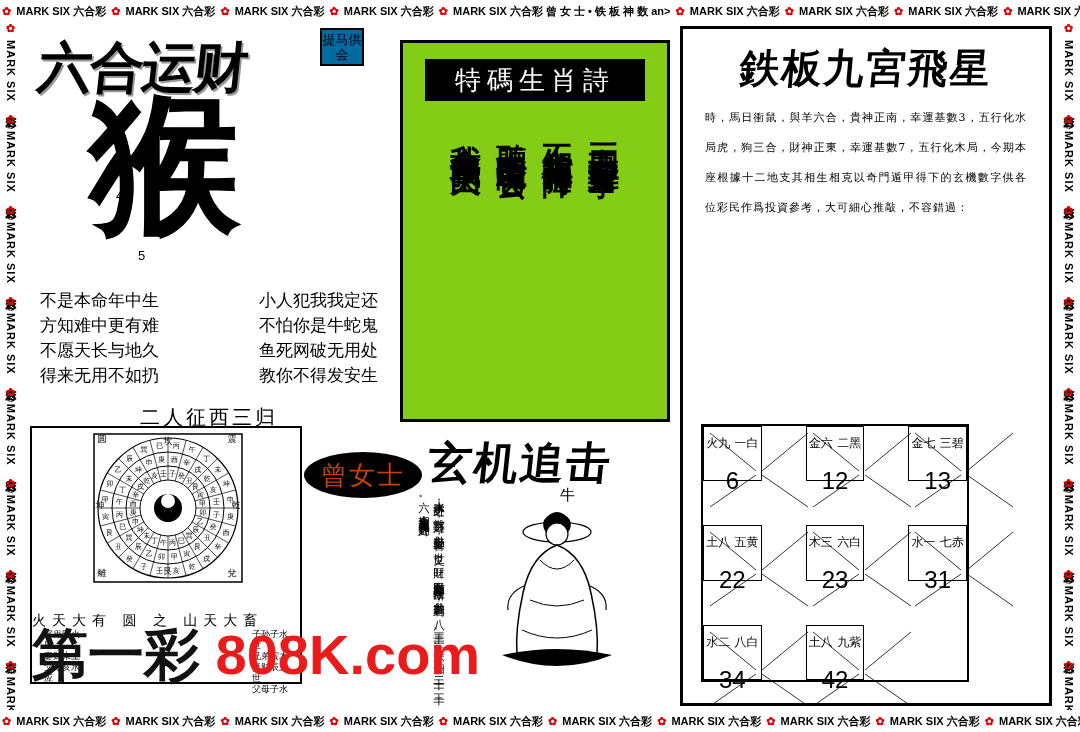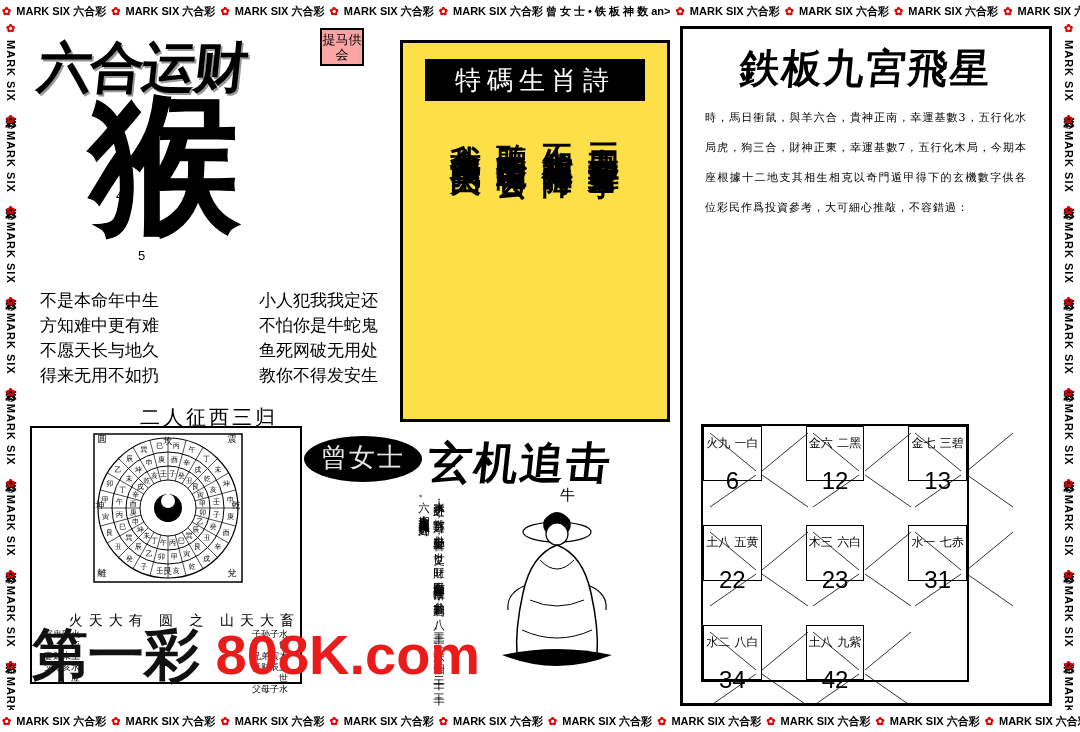--- a/index.html
+++ b/index.html
@@ -77,21 +77,21 @@
     position: absolute;
     right: 24px;
     top: 2px;
     width: 40px;
     border: 2px solid #000;
     font-size: 13px;
     line-height: 15px;
     text-align: center;
     padding: 2px 0;
     font-family: "DejaVu Sans", sans-serif;
-    background: #fca5a5;
+    background: #0369a1;
   }
   .zodiac-big {
     position: absolute;
     left: 60px;
     top: 62px;
     font-family: "DejaVu Serif", serif;
     font-size: 150px;
     line-height: 150px;
     font-weight: bold;
     letter-spacing: -10px;
@@ -131,21 +131,21 @@
 
   
   .poem-panel {
     position: absolute;
     left: 378px;
     top: 18px;
     width: 270px;
     height: 382px;
     border: 3px solid #000;
     box-sizing: border-box;
-    background: #fde047;
+    background: #84cc16;
   }
   .poem-head {
     margin: 16px auto 0;
     width: 218px;
     height: 40px;
     background: #000;
     color: #fff;
     font-family: "DejaVu Serif", serif;
     font-size: 26px;
     letter-spacing: 6px;
@@ -249,21 +249,21 @@
     border: 2px solid #000;
     box-sizing: border-box;
     background: #fff;
   }
   .bagua-wrap { position: relative; width: 100%; height: 176px; }
   .bagua-lines {
     position: absolute;
     left: 0;
     top: 184px;
     width: 100%;
-    text-align: right;
+    text-align: left;
     font-size: 13px;
     line-height: 17px;
   }
   .bagua-lines .hx { font-size: 14px; letter-spacing: 6px; }
   .bagua-small {
     display: flex;
     justify-content: space-between;
     padding: 0 12px;
     font-size: 9px;
     line-height: 11px;
@@ -272,26 +272,26 @@
   
   .xuanji-title {
     position: absolute;
     left: 282px;
     top: 412px;
     width: 378px;
     height: 56px;
   }
   .oval {
     position: absolute;
-    left: 0; top: 2px;
+    left: 0; top: 18px;
     width: 118px; height: 46px;
     background: #000;
     border-radius: 50%;
-    color: #e5e5e5;
-    font-family: Liberation Mono, monospace;
+    color: #c2410c;
+    font-family: Liberation Sans, sans-serif;
     font-size: 26px;
     line-height: 46px;
     text-align: center;
     letter-spacing: 2px;
   }
   .xj-main {
     position: absolute;
     left: 124px;
     top: 0;
     font-family: "DejaVu Serif", serif;

